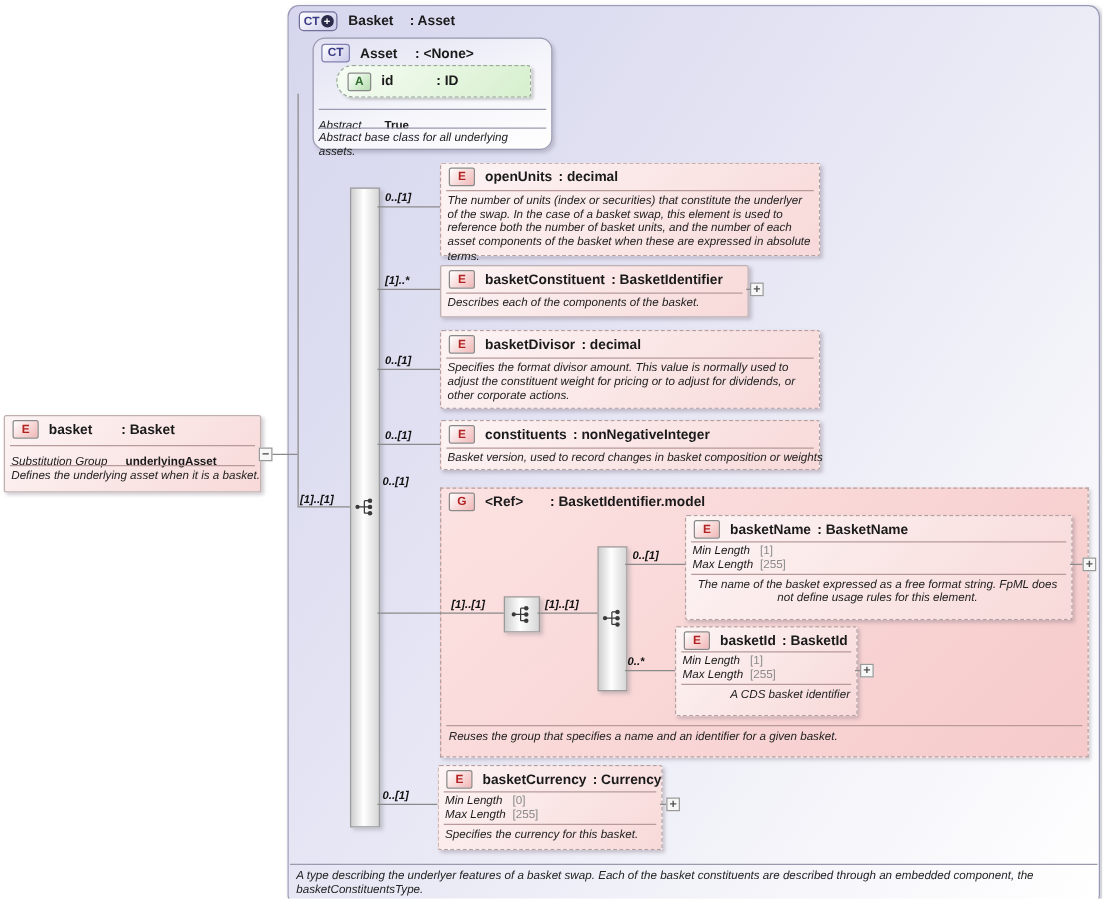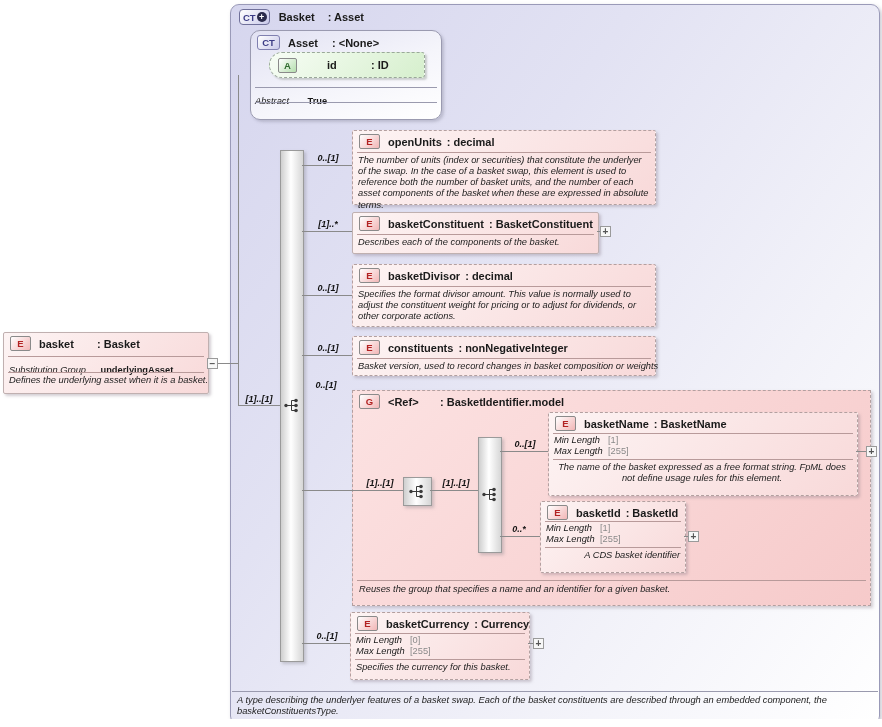--- a/index.html
+++ b/index.html
@@ -64,21 +64,21 @@
     position:absolute;left:18px;top:21px;width:156px;height:26px;
     border:1px dashed #9aa89a;border-radius:13px 3px 3px 13px;
     background:linear-gradient(135deg,#f7fdf5,#d6efcd);
     box-shadow:2px 2px 2px rgba(120,130,120,.35);
     display:flex;align-items:center;padding-left:8px;box-sizing:border-box;
   }
 
   
   .hline{position:absolute;height:1px;background:#8a8a8a;}
   .vline{position:absolute;width:1px;background:#8a8a8a;}
-  .card{position:absolute;font-size:9px;font-style:italic;font-weight:bold;color:#111;text-align:center;white-space:nowrap;}
+  .card{position:absolute;font-size:9px;font-style:italic;font-weight:bold;color:#111;text-align:left;white-space:nowrap;}
 
   .bar{
     position:absolute;border:1px solid #9a9a9a;
     background:linear-gradient(to right,#cfcfcf,#ffffff 45%,#d6d6d6);
     box-shadow:2px 2px 3px rgba(120,120,130,.35);
   }
   .seqicon{position:absolute;}
 
   .expander{
     position:absolute;width:11px;height:11px;box-sizing:border-box;
@@ -108,29 +108,30 @@
   </div>
 
   <div class="abs ct-asset">
     <div class="hdr" style="left:6px;top:4px;">
       <span class="badge ct">CT</span>
       <span class="name" style="min-width:44px;">Asset</span>
       <span class="name">: &lt;None&gt;</span>
     </div>
     <div class="attr">
       <span class="badge a">A</span>
-      <span class="name" style="min-width:44px;margin-left:22px;">id</span>
+      <span class="name" style="min-width:44px;">id</span>
       <span class="name">: ID</span>
     </div>
     <div class="sep gray" style="top:56px;"></div>
     <div class="abs" style="left:4px;top:59px;white-space:nowrap;">
       <span class="kv-label">Abstract</span>
       <span class="kv-value" style="margin-left:14px;">True</span>
     </div>
     <div class="sep gray" style="top:71px;"></div>
+    <div class="doc" style="left:4px;top:74px;width:180px;">Abstract base class for all underlying assets.</div>
   </div>
 
   <div class="abs ebox solid" style="left:3px;top:332px;width:204px;height:60px;">
     <div class="hdr">
       <span class="badge e">E</span>
       <span class="name" style="min-width:58px;">basket</span>
       <span class="name">: Basket</span>
     </div>
     <div class="sep" style="top:23px;"></div>
     <div class="abs" style="left:5px;top:26px;white-space:nowrap;">
@@ -185,21 +186,21 @@
       <span class="typ">: decimal</span>
     </div>
     <div class="sep" style="top:21px;"></div>
     <div class="doc" style="left:5px;top:24px;width:292px;">The number of units (index or securities) that constitute the underlyer of the swap. In the case of a basket swap, this element is used to reference both the number of basket units, and the number of each asset components of the basket when these are expressed in absolute terms.</div>
   </div>
 
   <div class="abs ebox solid" style="left:352px;top:212px;width:245px;height:40px;">
     <div class="hdr">
       <span class="badge e">E</span>
       <span class="name">basketConstituent</span>
-      <span class="typ">: BasketConstituent</span>
+      <span class="typ">: BasketIdentifier</span>
     </div>
     <div class="sep" style="top:21px;"></div>
     <div class="doc" style="left:5px;top:24px;width:236px;white-space:nowrap;">Describes each of the components of the basket.</div>
   </div>
   <div class="hline" style="left:597px;top:231px;width:3px;"></div>
   <div class="expander" style="left:600px;top:226px;">+</div>
 
   <div class="abs ebox" style="left:352px;top:264px;width:302px;height:61px;">
     <div class="hdr">
       <span class="badge e">E</span>

